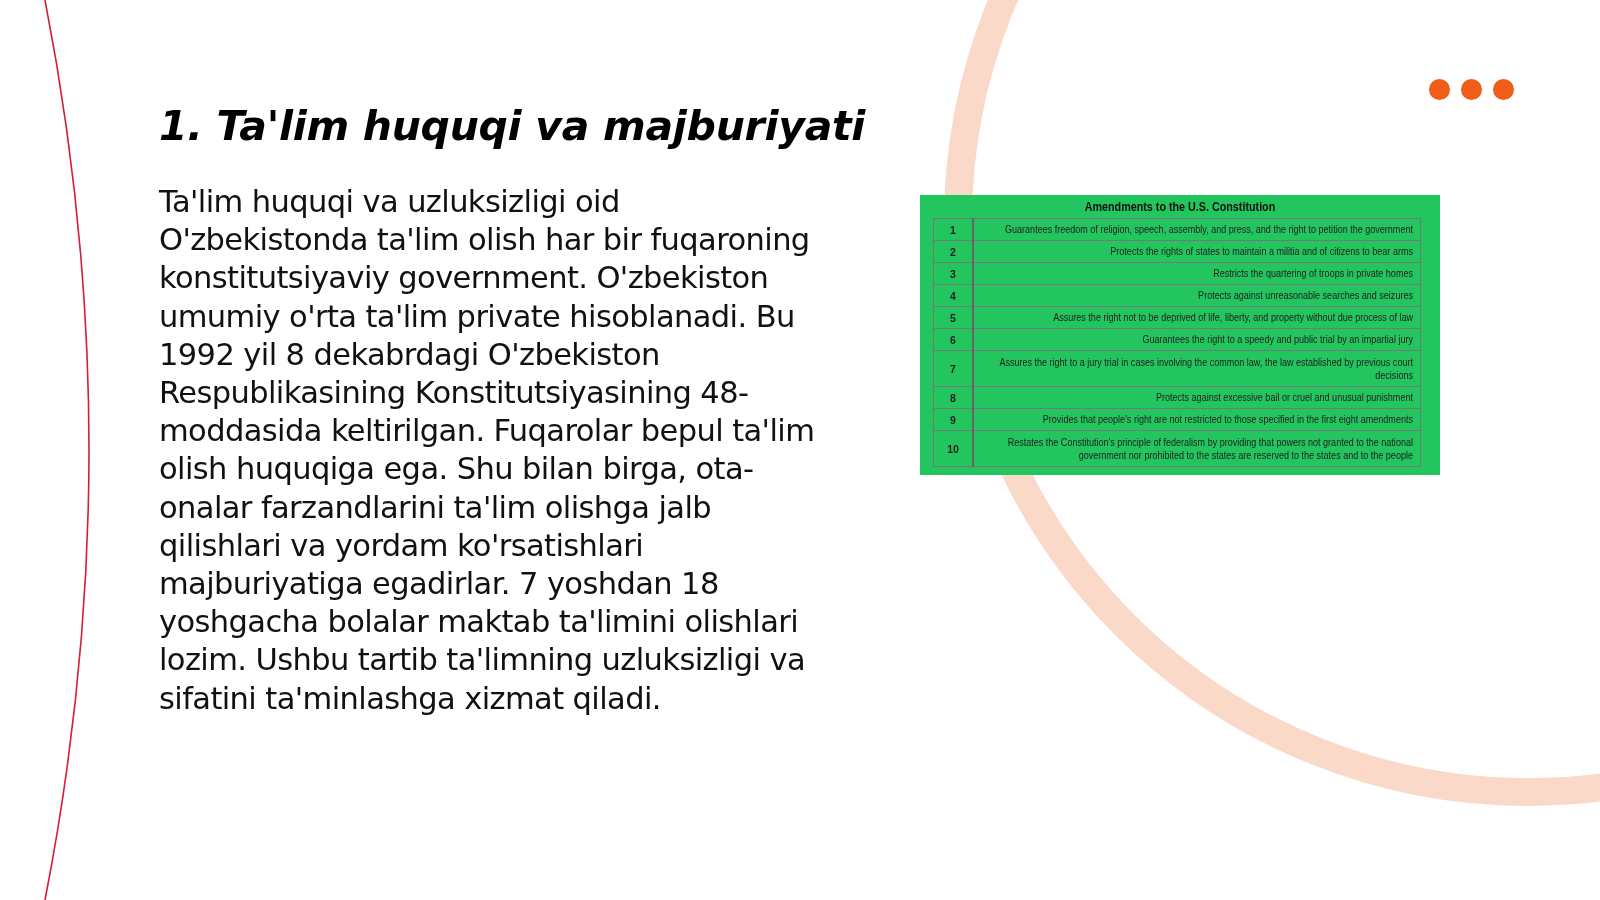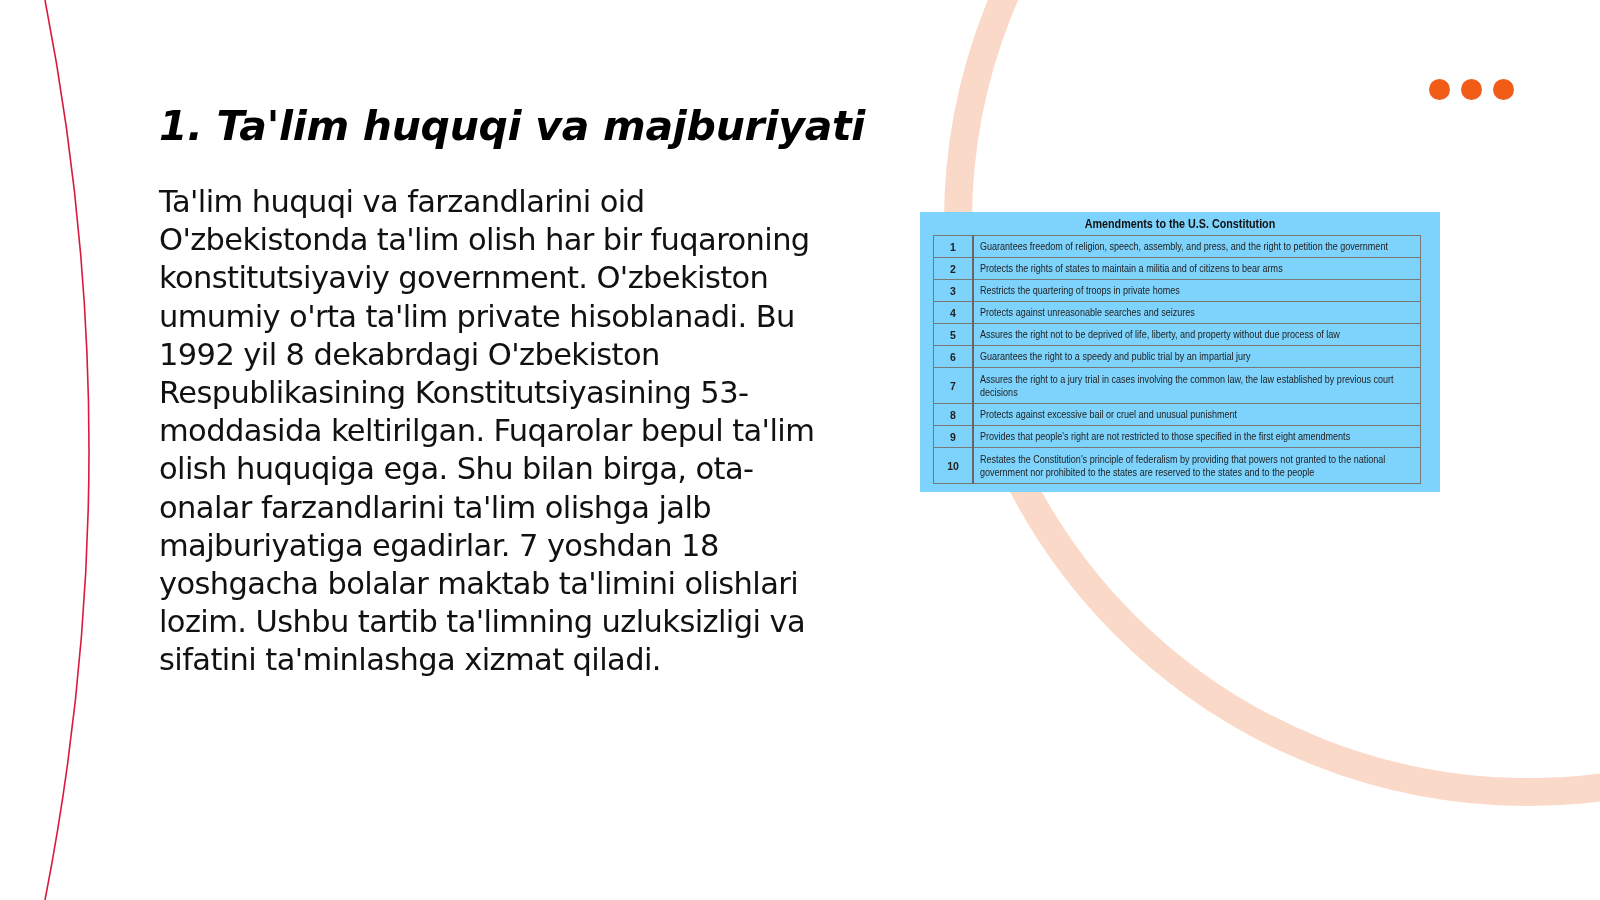--- a/index.html
+++ b/index.html
@@ -16,34 +16,34 @@
     font-family: "DejaVu Sans", sans-serif; font-style: italic; font-weight: bold;
     font-size: 41px; color: #000; letter-spacing: -0.3px;
   }
   .body-text {
     position: absolute; left: 159px; top: 183px; width: 690px; margin: 0;
     font-family: "DejaVu Sans", sans-serif; font-size: 30.5px; line-height: 38.2px;
     color: #111; letter-spacing: -0.6px;
   }
   .body-line { display: block; white-space: nowrap; }
   .figure {
-    position: absolute; left: 920px; top: 212px; width: 520px; height: 280px;
-    background: #7dd3fc;
+    position: absolute; left: 920px; top: 195px; width: 520px; height: 280px;
+    background: #22c55e;
   }
   .fig-title {
     position: absolute; left: 0; top: 5px; width: 520px; text-align: center;
     font-family: "Liberation Sans", sans-serif; font-weight: bold; font-size: 12.5px;
     color: #111; transform: scaleX(0.86);
   }
   table.amend {
     position: absolute; left: 13px; top: 23px; width: 488px;
     border-collapse: collapse; border: 1px solid #555;
     font-family: "Liberation Sans", sans-serif; font-size: 10.5px; color: #222;
   }
-  table.amend td { border: 1px solid #777; padding: 0 6px; height: 21px; vertical-align: middle; }
+  table.amend td { border: 1px solid #777; padding: 0 6px; height: 21px; vertical-align: middle; text-align: right; }
   table.amend td.num { width: 26px; text-align: center; font-weight: bold; border-right: 2px solid #666; font-size: 10.5px; }
   table.amend td.desc { line-height: 13px; }
   table.amend tr.tall td { height: 35px; }
   .desc-text { display: inline-block; transform-origin: left center; transform: scaleX(0.86); width: 116%; }
 </style>
 </head>
 <body>
 
 <svg class="deco" viewBox="0 0 1600 900" xmlns="http://www.w3.org/2000/svg">
   <circle cx="1528" cy="222" r="570" fill="none" stroke="#fbd9c8" stroke-width="28"></circle>
@@ -52,29 +52,30 @@
 
 <div class="dots">
   <div class="dot" style="background:#f25c19"></div>
   <div class="dot" style="background:#f25c19"></div>
   <div class="dot" style="background:#f25c19"></div>
 </div>
 
 <h1 class="title">1. Ta'lim huquqi va majburiyati</h1>
 
 <p class="body-text">
-  <span class="body-line">Ta'lim huquqi va farzandlarini oid</span>
+  <span class="body-line">Ta'lim huquqi va uzluksizligi oid</span>
   <span class="body-line">O'zbekistonda ta'lim olish har bir fuqaroning</span>
   <span class="body-line">konstitutsiyaviy government. O'zbekiston</span>
   <span class="body-line">umumiy o'rta ta'lim private hisoblanadi. Bu</span>
   <span class="body-line">1992 yil 8 dekabrdagi O'zbekiston</span>
-  <span class="body-line">Respublikasining Konstitutsiyasining 53-</span>
+  <span class="body-line">Respublikasining Konstitutsiyasining 48-</span>
   <span class="body-line">moddasida keltirilgan. Fuqarolar bepul ta'lim</span>
   <span class="body-line">olish huquqiga ega. Shu bilan birga, ota-</span>
   <span class="body-line">onalar farzandlarini ta'lim olishga jalb</span>
+  <span class="body-line">qilishlari va yordam ko'rsatishlari</span>
   <span class="body-line">majburiyatiga egadirlar. 7 yoshdan 18</span>
   <span class="body-line">yoshgacha bolalar maktab ta'limini olishlari</span>
   <span class="body-line">lozim. Ushbu tartib ta'limning uzluksizligi va</span>
   <span class="body-line">sifatini ta'minlashga xizmat qiladi.</span>
 </p>
 
 <div class="figure">
   <div class="fig-title">Amendments to the U.S. Constitution</div>
   <table class="amend">
     <tbody>

